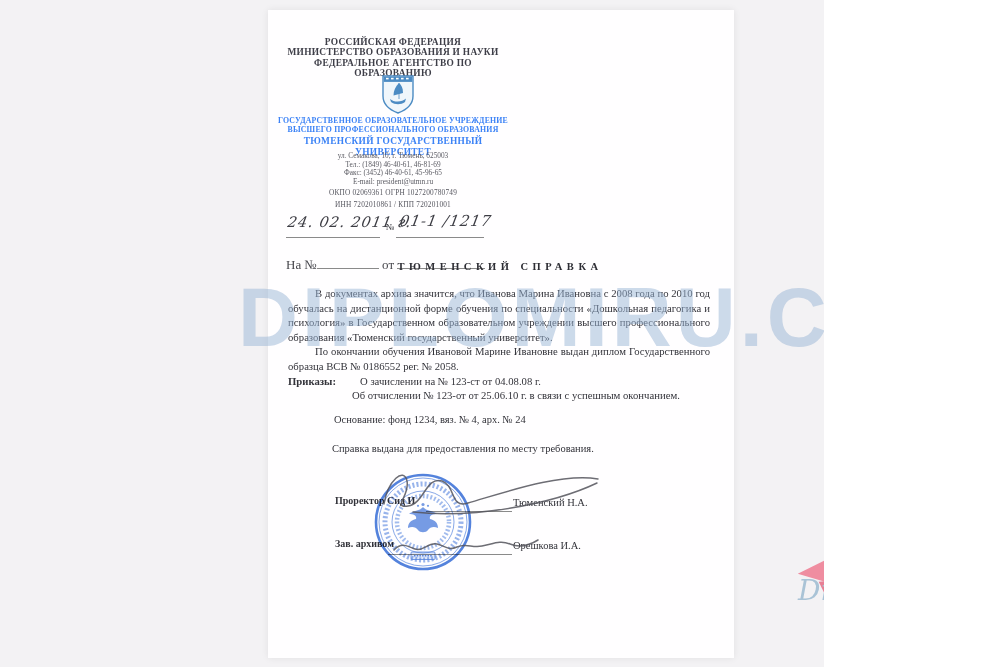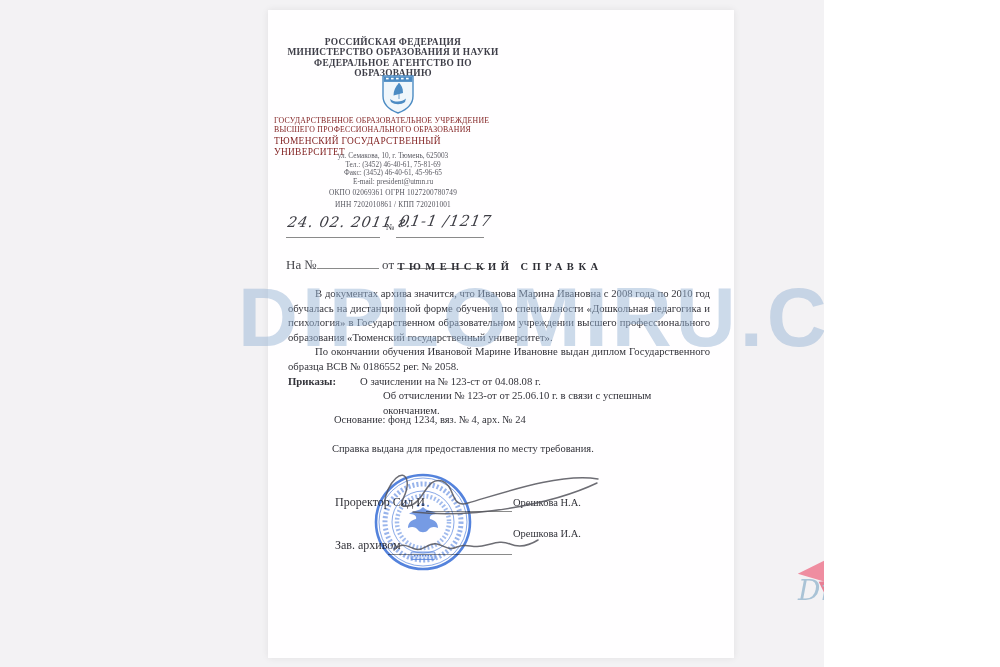--- a/index.html
+++ b/index.html
@@ -5,21 +5,21 @@
   html,body{margin:0;padding:0;}
   .stage{position:relative;width:824px;height:667px;background:#f3f2f4;overflow:hidden;
          font-family:"Liberation Serif",serif;}
   .doc{position:absolute;left:268px;top:10px;width:466px;height:648px;background:#fffeff;
        box-shadow:0 0 7px rgba(0,0,0,0.08);}
   
   .letterhead{position:absolute;left:6px;top:27px;width:238px;text-align:center;
               color:#3e3e48;font-weight:bold;}
   .lh-line{font-size:9.4px;line-height:10.4px;letter-spacing:0.3px;}
   .emblem{position:absolute;left:114px;top:62px;width:32px;height:42px;}
-  .org{position:absolute;left:6px;top:106px;width:238px;color:#7f1d1d;font-weight:normal;}
+  .org{position:absolute;left:6px;top:106px;width:238px;text-align:center;color:#3b82f6;font-weight:bold;}
   .org-line{font-size:7.8px;line-height:9.2px;letter-spacing:0.2px;}
   .org-main{font-size:9.4px;line-height:11px;margin-top:2px;letter-spacing:0.3px;}
   .contact{position:absolute;left:6px;top:142px;width:238px;text-align:center;
            color:#5a5a62;font-size:7.3px;line-height:8.6px;}
   .codes{position:absolute;left:6px;width:238px;text-align:center;color:#55555e;
          font-size:7.3px;letter-spacing:0.2px;}
   .okpo{top:178px;} .inn{top:190px;}
   
   .refrow{position:absolute;left:18px;top:200px;width:260px;height:44px;}
   .hw{font-family:"DejaVu Serif",serif;font-style:italic;color:#3d3d44;transform:skewX(-10deg);}
@@ -33,27 +33,27 @@
   .blank{display:inline-block;border-bottom:1px solid #8a8a8a;height:9px;}
   .b1{width:62px;} .b2{width:88px;margin-left:3px;}
   
   .title{position:absolute;left:20px;top:251px;width:424px;text-align:center;font-weight:bold;
          font-size:10.5px;letter-spacing:4.5px;color:#2d2d34;}
   .body{position:absolute;left:20px;top:276px;width:422px;font-size:10.7px;line-height:14.6px;
         text-align:justify;color:#33333a;}
   .body p{margin:0;text-indent:27px;}
   .orders{text-align:left;}
   .orders-label{font-weight:bold;display:inline-block;width:72px;}
-  .order2{margin-left:95px;text-align:left;}
+  .order2{margin-left:64px;text-align:left;}
   .basis{position:absolute;left:66px;top:404px;font-size:10.5px;color:#33333a;}
   .issued{position:absolute;left:64px;top:433px;font-size:10.5px;color:#33333a;}
   
-  .sig-role{position:absolute;left:67px;font-size:12px;color:#33333a;}
+  .sig-role{position:absolute;left:67px;font-size:10px;color:#33333a;font-weight:bold;}
   .sig-name{position:absolute;left:245px;font-size:10.5px;color:#33333a;}
-  .r1{top:485px;} .n1{top:487px;} .r2{top:528px;} .n2{top:518px;}
+  .r1{top:485px;} .n1{top:487px;} .r2{top:528px;} .n2{top:530px;}
   .sul1{left:158px;top:501px;width:86px;} .sul2{left:120px;top:544px;width:124px;}
   .stamp{position:absolute;left:100px;top:457px;width:110px;height:110px;
          mix-blend-mode:multiply;opacity:0.88;}
   .ink{position:absolute;left:0;top:0;width:466px;height:648px;pointer-events:none;}
   
   .watermark{position:absolute;left:238px;top:276px;z-index:30;font-family:"Liberation Sans",sans-serif;
              font-weight:bold;font-size:83px;line-height:1;letter-spacing:4px;
              color:rgba(154,181,214,0.5);white-space:nowrap;}
   .logo{position:absolute;left:790px;top:550px;width:210px;height:75px;z-index:31;}
   .logo-text{position:absolute;left:8px;top:24px;font-family:"DejaVu Serif",serif;font-style:italic;
@@ -86,21 +86,21 @@
     </svg>
 
     <div class="org">
       <div class="org-line">ГОСУДАРСТВЕННОЕ ОБРАЗОВАТЕЛЬНОЕ УЧРЕЖДЕНИЕ</div>
       <div class="org-line">ВЫСШЕГО ПРОФЕССИОНАЛЬНОГО ОБРАЗОВАНИЯ</div>
       <div class="org-main">ТЮМЕНСКИЙ ГОСУДАРСТВЕННЫЙ УНИВЕРСИТЕТ</div>
     </div>
 
     <div class="contact">
       <div>ул. Семакова, 10, г. Тюмень, 625003</div>
-      <div>Тел.: (3452) 46-40-61, 75-81-69</div>
+      <div>Тел.: (1849) 46-40-61, 46-81-69</div>
       <div>Факс: (3452) 46-40-61, 45-96-65</div>
       <div>E-mail: president@utmn.ru</div>
     </div>
 
     <div class="codes okpo">ОКПО 02069361   ОГРН 1027200780749</div>
     <div class="codes inn">ИНН 7202010861 / КПП 720201001</div>
 
     <div class="refrow">
       <span class="hw hw-date">24. 02. 2011 г.</span>
       <span class="uline ul1"></span>
@@ -123,21 +123,21 @@
         <span class="orders-label">Приказы:</span><span>О зачислении на № 123-ст от 04.08.08 г.</span>
       </div>
       <div class="order2">Об отчислении № 123-от от 25.06.10 г. в связи с успешным окончанием.</div>
     </div>
 
     <div class="basis">Основание: фонд 1234, вяз. № 4, арх. № 24</div>
     <div class="issued">Справка выдана для предоставления по месту требования.</div>
 
     <div class="sig-role r1">Проректор Сид И</div>
     <span class="uline sul1"></span>
-    <div class="sig-name n1">Орешкова Н.А.</div>
+    <div class="sig-name n1">Тюменский Н.А.</div>
 
     <div class="sig-role r2">Зав. архивом</div>
     <span class="uline sul2"></span>
     <div class="sig-name n2">Орешкова И.А.</div>
 
     <svg class="stamp" viewBox="0 0 110 110">
       <g stroke="#3c72d8" fill="none">
         <circle cx="55" cy="55" r="47" stroke-width="2.6"></circle>
         <circle cx="55" cy="55" r="44" stroke-width="0.7"></circle>
         <circle cx="55" cy="55" r="38" stroke-width="5" stroke-dasharray="2 2.1" opacity="0.6"></circle>

